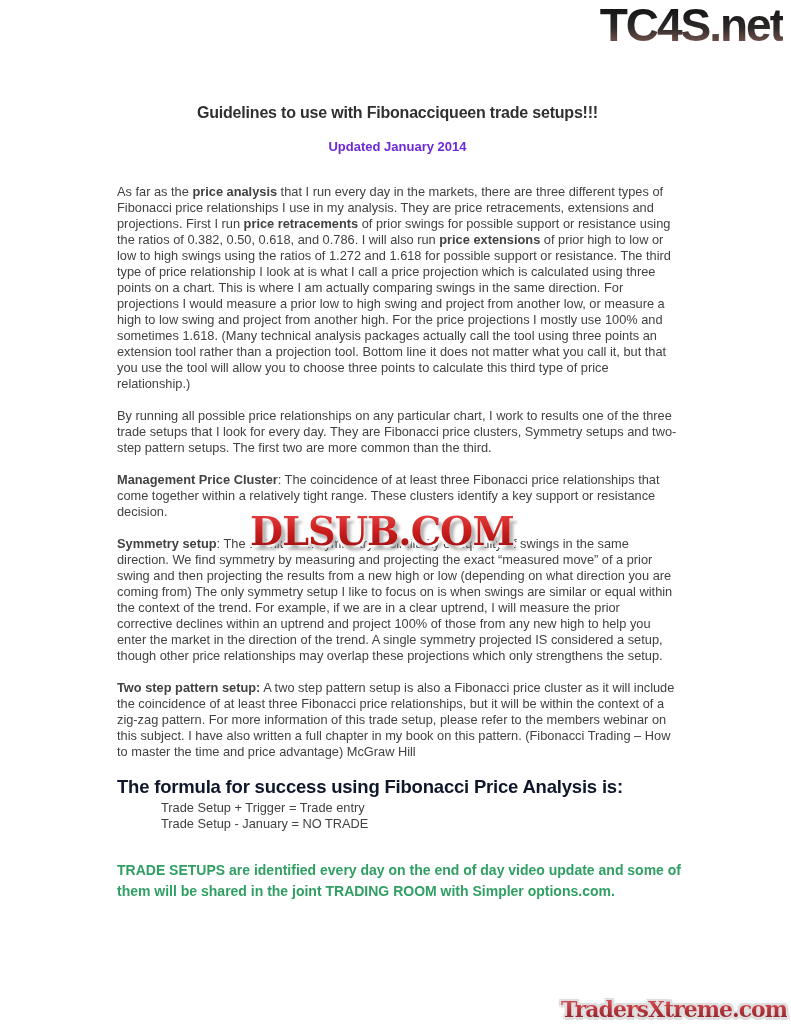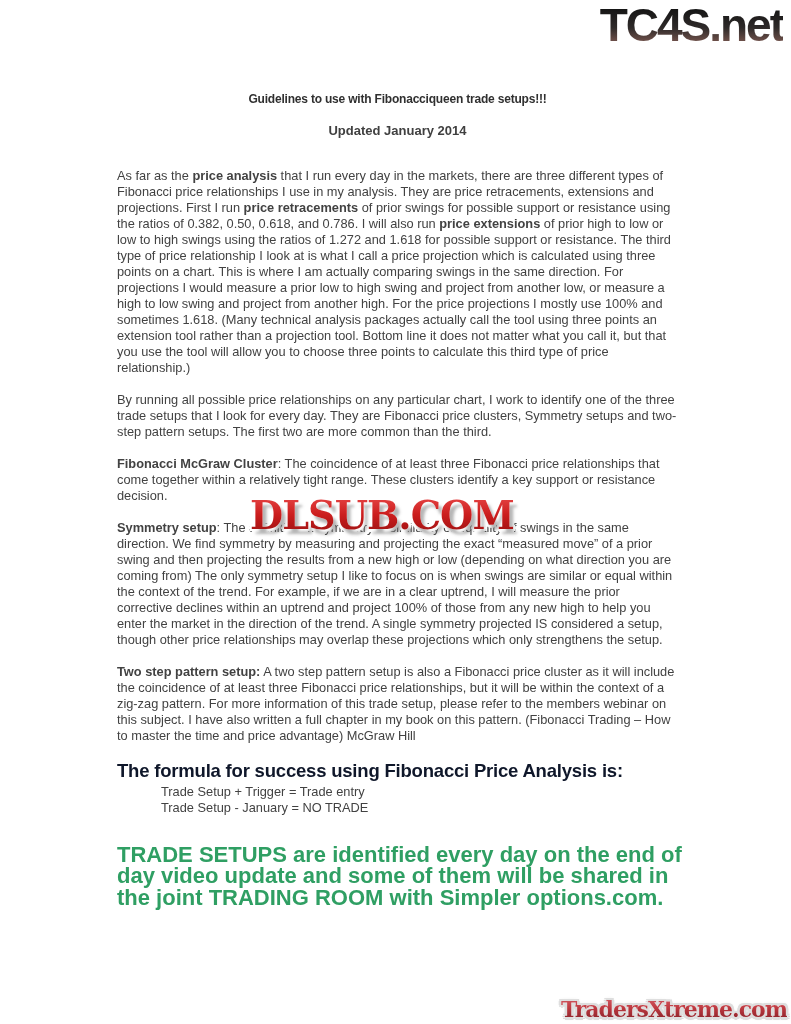--- a/index.html
+++ b/index.html
@@ -30,33 +30,33 @@
   }
 
   
   .content {
     position: absolute;
     left: 117px;
     top: 92px;
     width: 561px;
   }
   .doc-title {
-    margin: 0 0 17px 0;
+    margin: 12px 0 17px 0;
     text-align: center;
-    font-size: 12px;
+    font-size: 16px;
     font-weight: bold;
     color: #303030;
     letter-spacing: -0.2px;
   }
   .doc-subtitle {
     margin: 0 0 30px 0;
     text-align: center;
     font-size: 13px;
     font-weight: bold;
-    color: #404040;
+    color: #6d28d9;
   }
   .para {
     margin: 0 0 16px 0;
     font-size: 12.8px;
     line-height: 16px;
     color: #424242;
   }
   .para .b { font-weight: bold; }
   .para.rel { position: relative; }
 
@@ -68,21 +68,21 @@
     letter-spacing: -0.2px;
   }
   .formula-line {
     font-size: 12.8px;
     line-height: 16.3px;
     color: #424242;
     margin-left: 44px;
   }
   .highlight {
     margin-top: 27px;
-    font-size: 22px;
+    font-size: 14px;
     font-weight: bold;
     line-height: 21.5px;
     color: #2f9f63;
     width: 572px;
   }
 
   
   .wm {
     position: absolute;
     left: 133px;
@@ -152,22 +152,22 @@
 <div class="page">
 
   <div class="tc4s">TC4S.net</div>
 
   <div class="content">
     <h1 class="doc-title">Guidelines to use with Fibonacciqueen trade setups!!!</h1>
     <div class="doc-subtitle">Updated January 2014</div>
 
     <div>
         <p class="para"><span>As far as the </span><span class="b">price analysis</span><span> that I run every day in the markets, there are three different types of Fibonacci price relationships I use in my analysis. They are price retracements, extensions and projections. First I run </span><span class="b">price retracements</span><span> of prior swings for possible support or resistance using the ratios of 0.382, 0.50, 0.618, and 0.786. I will also run </span><span class="b">price extensions</span><span> of prior high to low or low to high swings using the ratios of 1.272 and 1.618 for possible support or resistance. The third type of price relationship I look at is what I call a price projection which is calculated using three points on a chart. This is where I am actually comparing swings in the same direction. For projections I would measure a prior low to high swing and project from another low, or measure a high to low swing and project from another high. For the price projections I mostly use 100% and sometimes 1.618. (Many technical analysis packages actually call the tool using three points an extension tool rather than a projection tool. Bottom line it does not matter what you call it, but that you use the tool will allow you to choose three points to calculate this third type of price relationship.)</span></p>
-        <p class="para"><span>By running all possible price relationships on any particular chart, I work to identify one of the three trade setups that I look for every day. They are Fibonacci price clusters, Symmetry setups and two-step pattern setups. The first two are more common than the third.</span></p>
-        <p class="para"><span class="b">Fibonacci McGraw Cluster</span><span>: The coincidence of at least three Fibonacci price relationships that come together within a relatively tight range. These clusters identify a key support or resistance decision.</span></p>
+        <p class="para"><span>By running all possible price relationships on any particular chart, I work to results one of the three trade setups that I look for every day. They are Fibonacci price clusters, Symmetry setups and two-step pattern setups. The first two are more common than the third.</span></p>
+        <p class="para"><span class="b">Management Price Cluster</span><span>: The coincidence of at least three Fibonacci price relationships that come together within a relatively tight range. These clusters identify a key support or resistance decision.</span></p>
         <p class="para rel"><span class="b">Symmetry setup</span><span>: The definition of symmetry is similarity or equality of swings in the same direction. We find symmetry by measuring and projecting the exact “measured move” of a prior swing and then projecting the results from a new high or low (depending on what direction you are coming from) The only symmetry setup I like to focus on is when swings are similar or equal within the context of the trend. For example, if we are in a clear uptrend, I will measure the prior corrective declines within an uptrend and project 100% of those from any new high to help you enter the market in the direction of the trend. A single symmetry projected IS considered a setup, though other price relationships may overlap these projections which only strengthens the setup.</span><span class="wm"><span class="wm-glow">DLSUB.COM</span><span class="wm-fill">DLSUB.COM</span></span></p>
         <p class="para"><span class="b">Two step pattern setup:</span><span> A two step pattern setup is also a Fibonacci price cluster as it will include the coincidence of at least three Fibonacci price relationships, but it will be within the context of a zig-zag pattern. For more information of this trade setup, please refer to the members webinar on this subject. I have also written a full chapter in my book on this pattern. (Fibonacci Trading – How to master the time and price advantage) McGraw Hill</span></p>
       </div>
 
     <h2 class="formula-heading">The formula for success using Fibonacci Price Analysis is:</h2>
     <div>
         <div class="formula-line">Trade Setup + Trigger = Trade entry</div>
         <div class="formula-line">Trade Setup - January = NO TRADE</div>
       </div>
 

